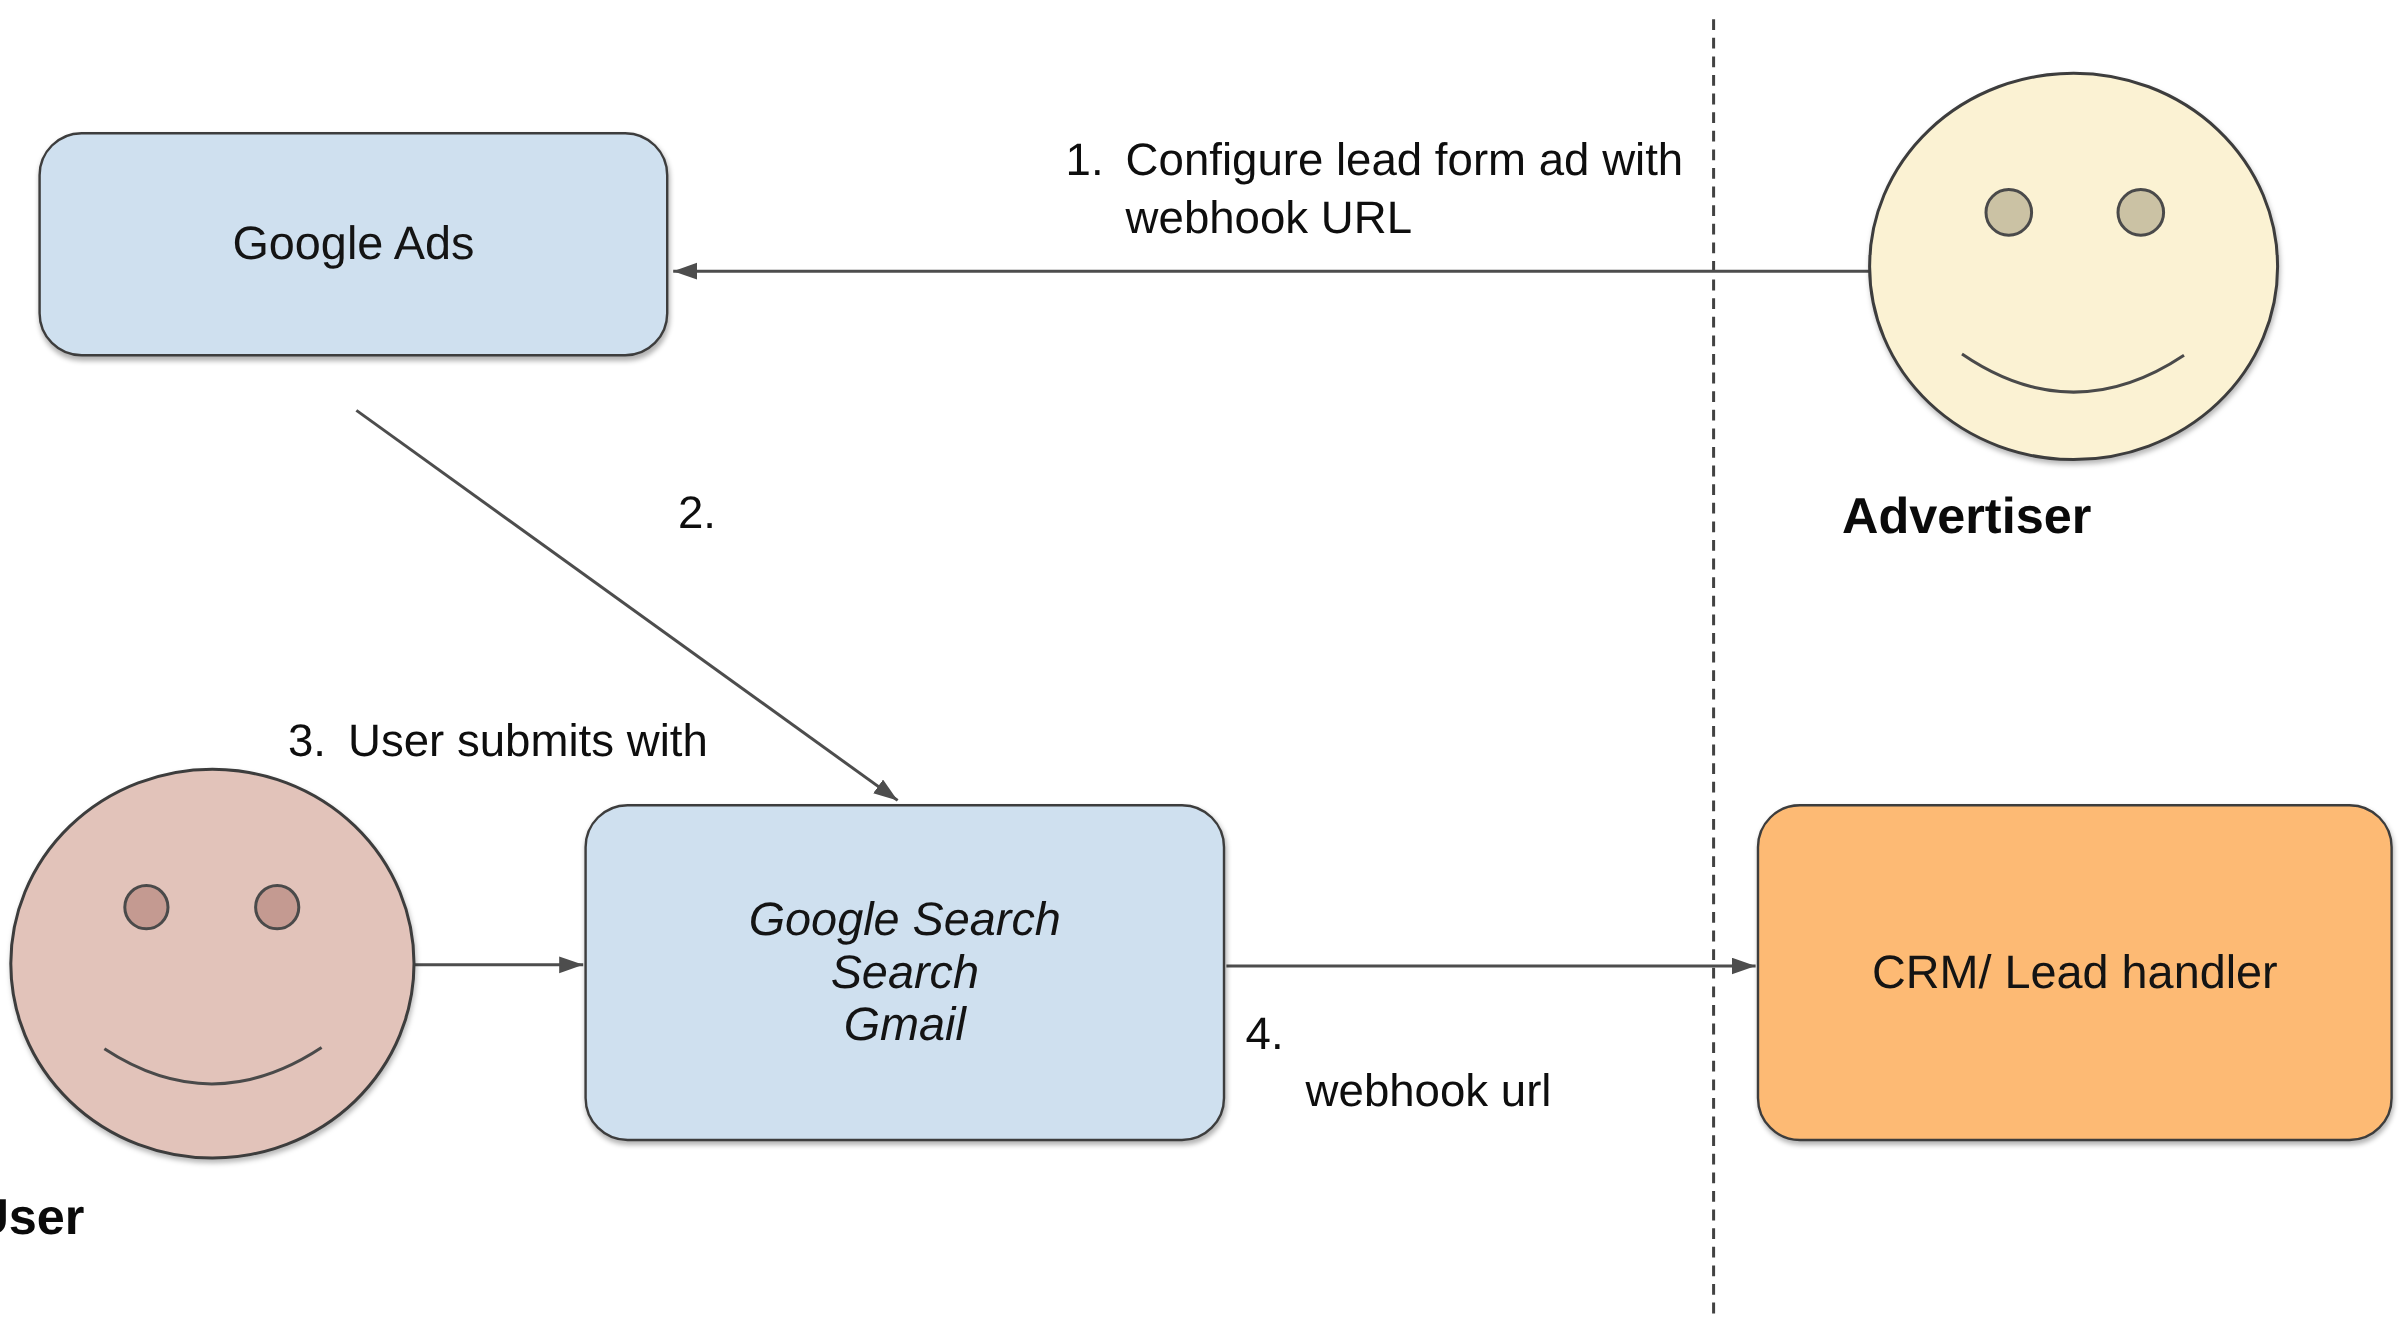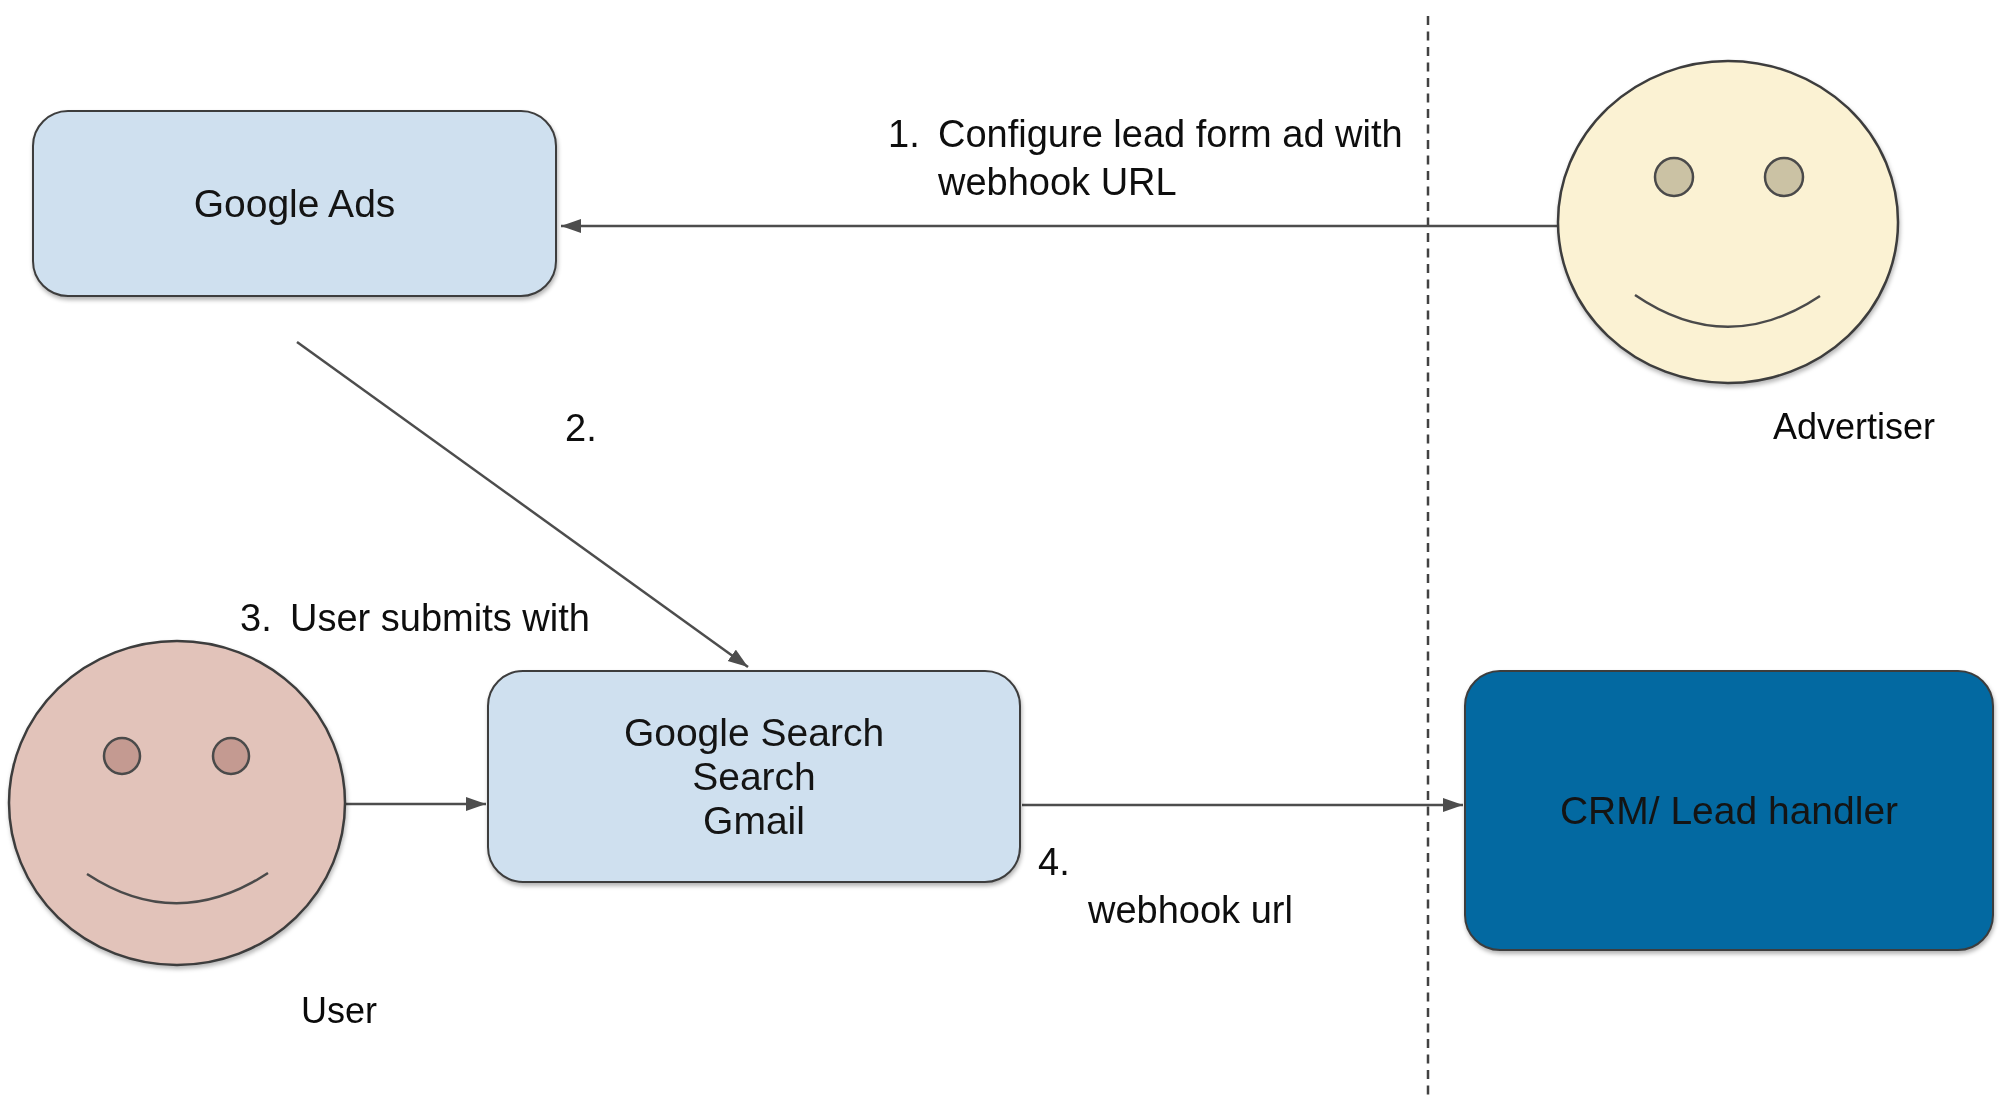--- a/index.html
+++ b/index.html
@@ -18,42 +18,42 @@
     box-sizing:border-box;
     border:2px solid #3d3d3d;
     border-radius:36px;
     display:flex;align-items:center;justify-content:center;
     text-align:center;
     font-size:39px;line-height:44px;
     box-shadow:1px 3px 4px rgba(0,0,0,0.30);
     color:#141414;
   }
   .node.blue{background:#cfe0ef;}
-  .node.yellow{background:#0369a1;}
+  .node.yellow{background:#fdba74;}
   .node-ads{left:32px;top:110px;width:525px;height:187px;}
-  .node-surfaces{left:487px;top:670px;width:534px;height:213px;}
+  .node-surfaces{left:487px;top:670px;width:534px;height:281px;font-style:italic;}
   .node-crm{left:1464px;top:670px;width:530px;height:281px;}
   .step{
     position:absolute;
     display:flex;
     font-size:38px;line-height:48px;
     color:#0e0e0e;
     white-space:nowrap;
   }
   .step .num{width:50px;flex:0 0 50px;}
   .step-1{left:888px;top:110px;}
   .step-2{left:565px;top:404px;}
   .step-3{left:240px;top:594px;}
   .step-4{left:1038px;top:838px;}
   .actor-label{
     position:absolute;
     width:400px;
-    text-align:right;
-    font-size:36px;
-    font-weight:normal;
+    text-align:left;
+    font-size:42px;
+    font-weight:bold;
     color:#0a0a0a;
   }
   .label-advertiser{left:1535px;top:406px;}
   .label-user{left:-23px;top:990px;}
 </style>
 </head>
 <body>
 
 <div class="canvas">
 

